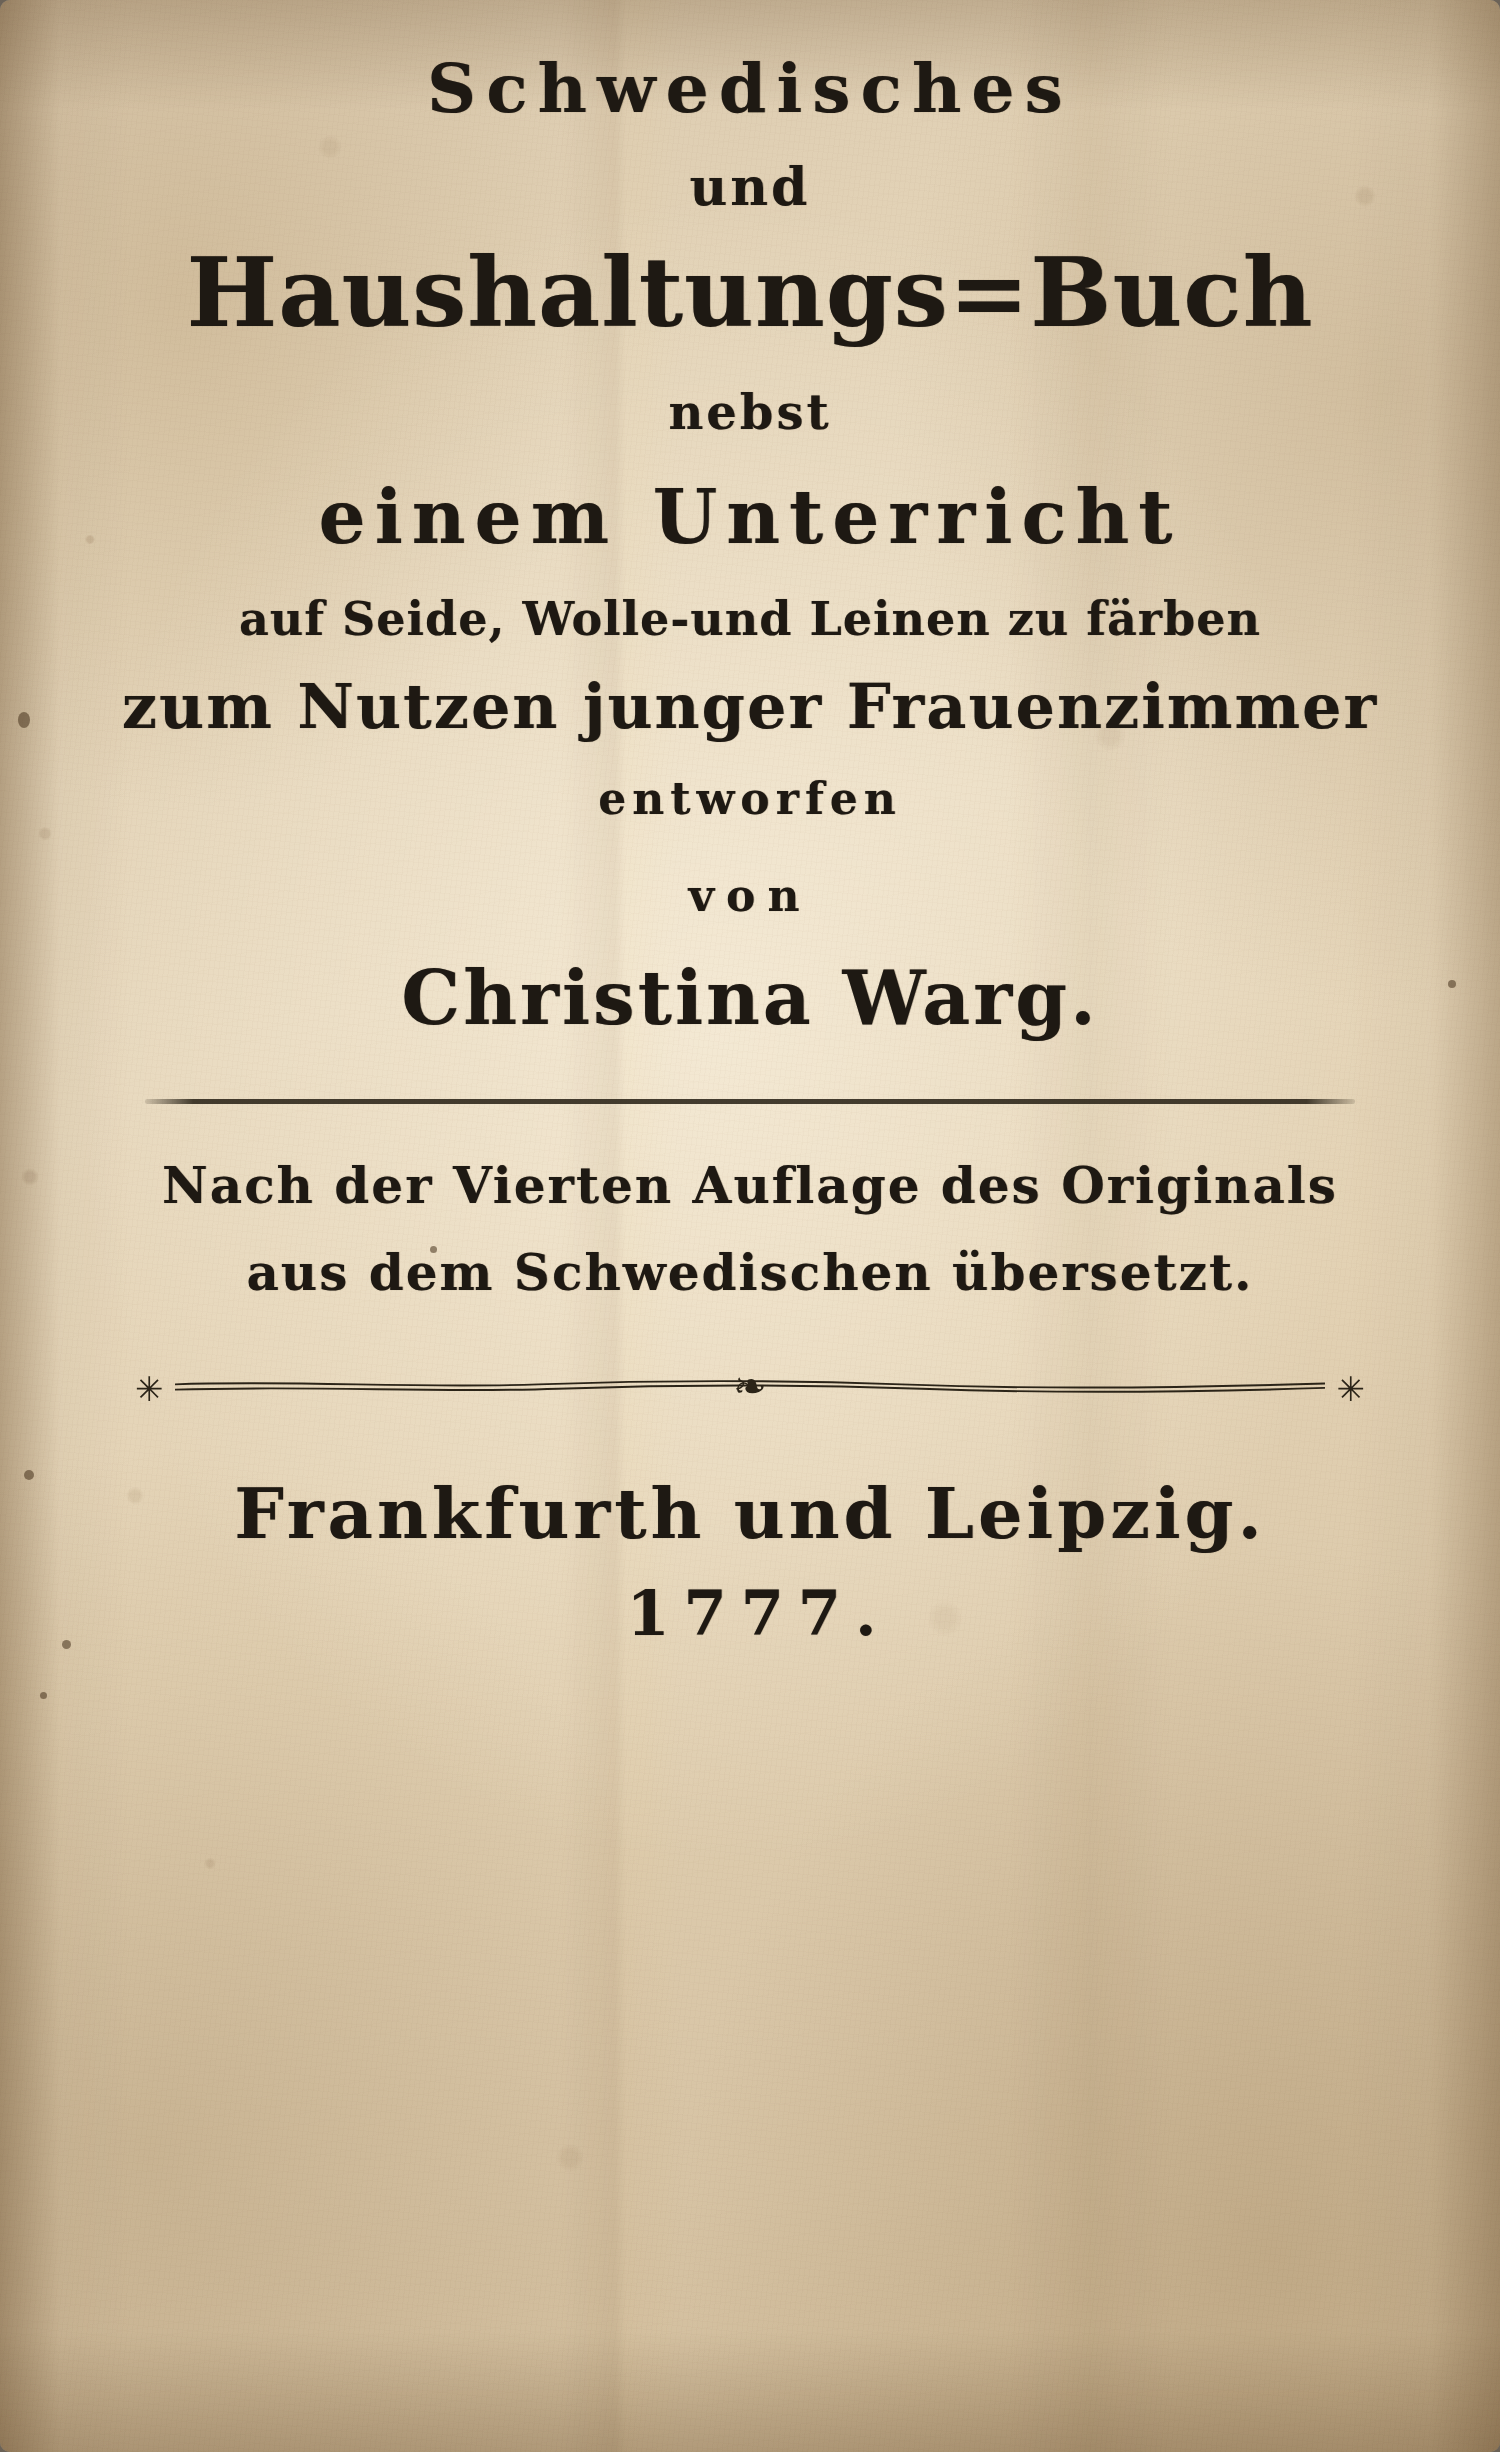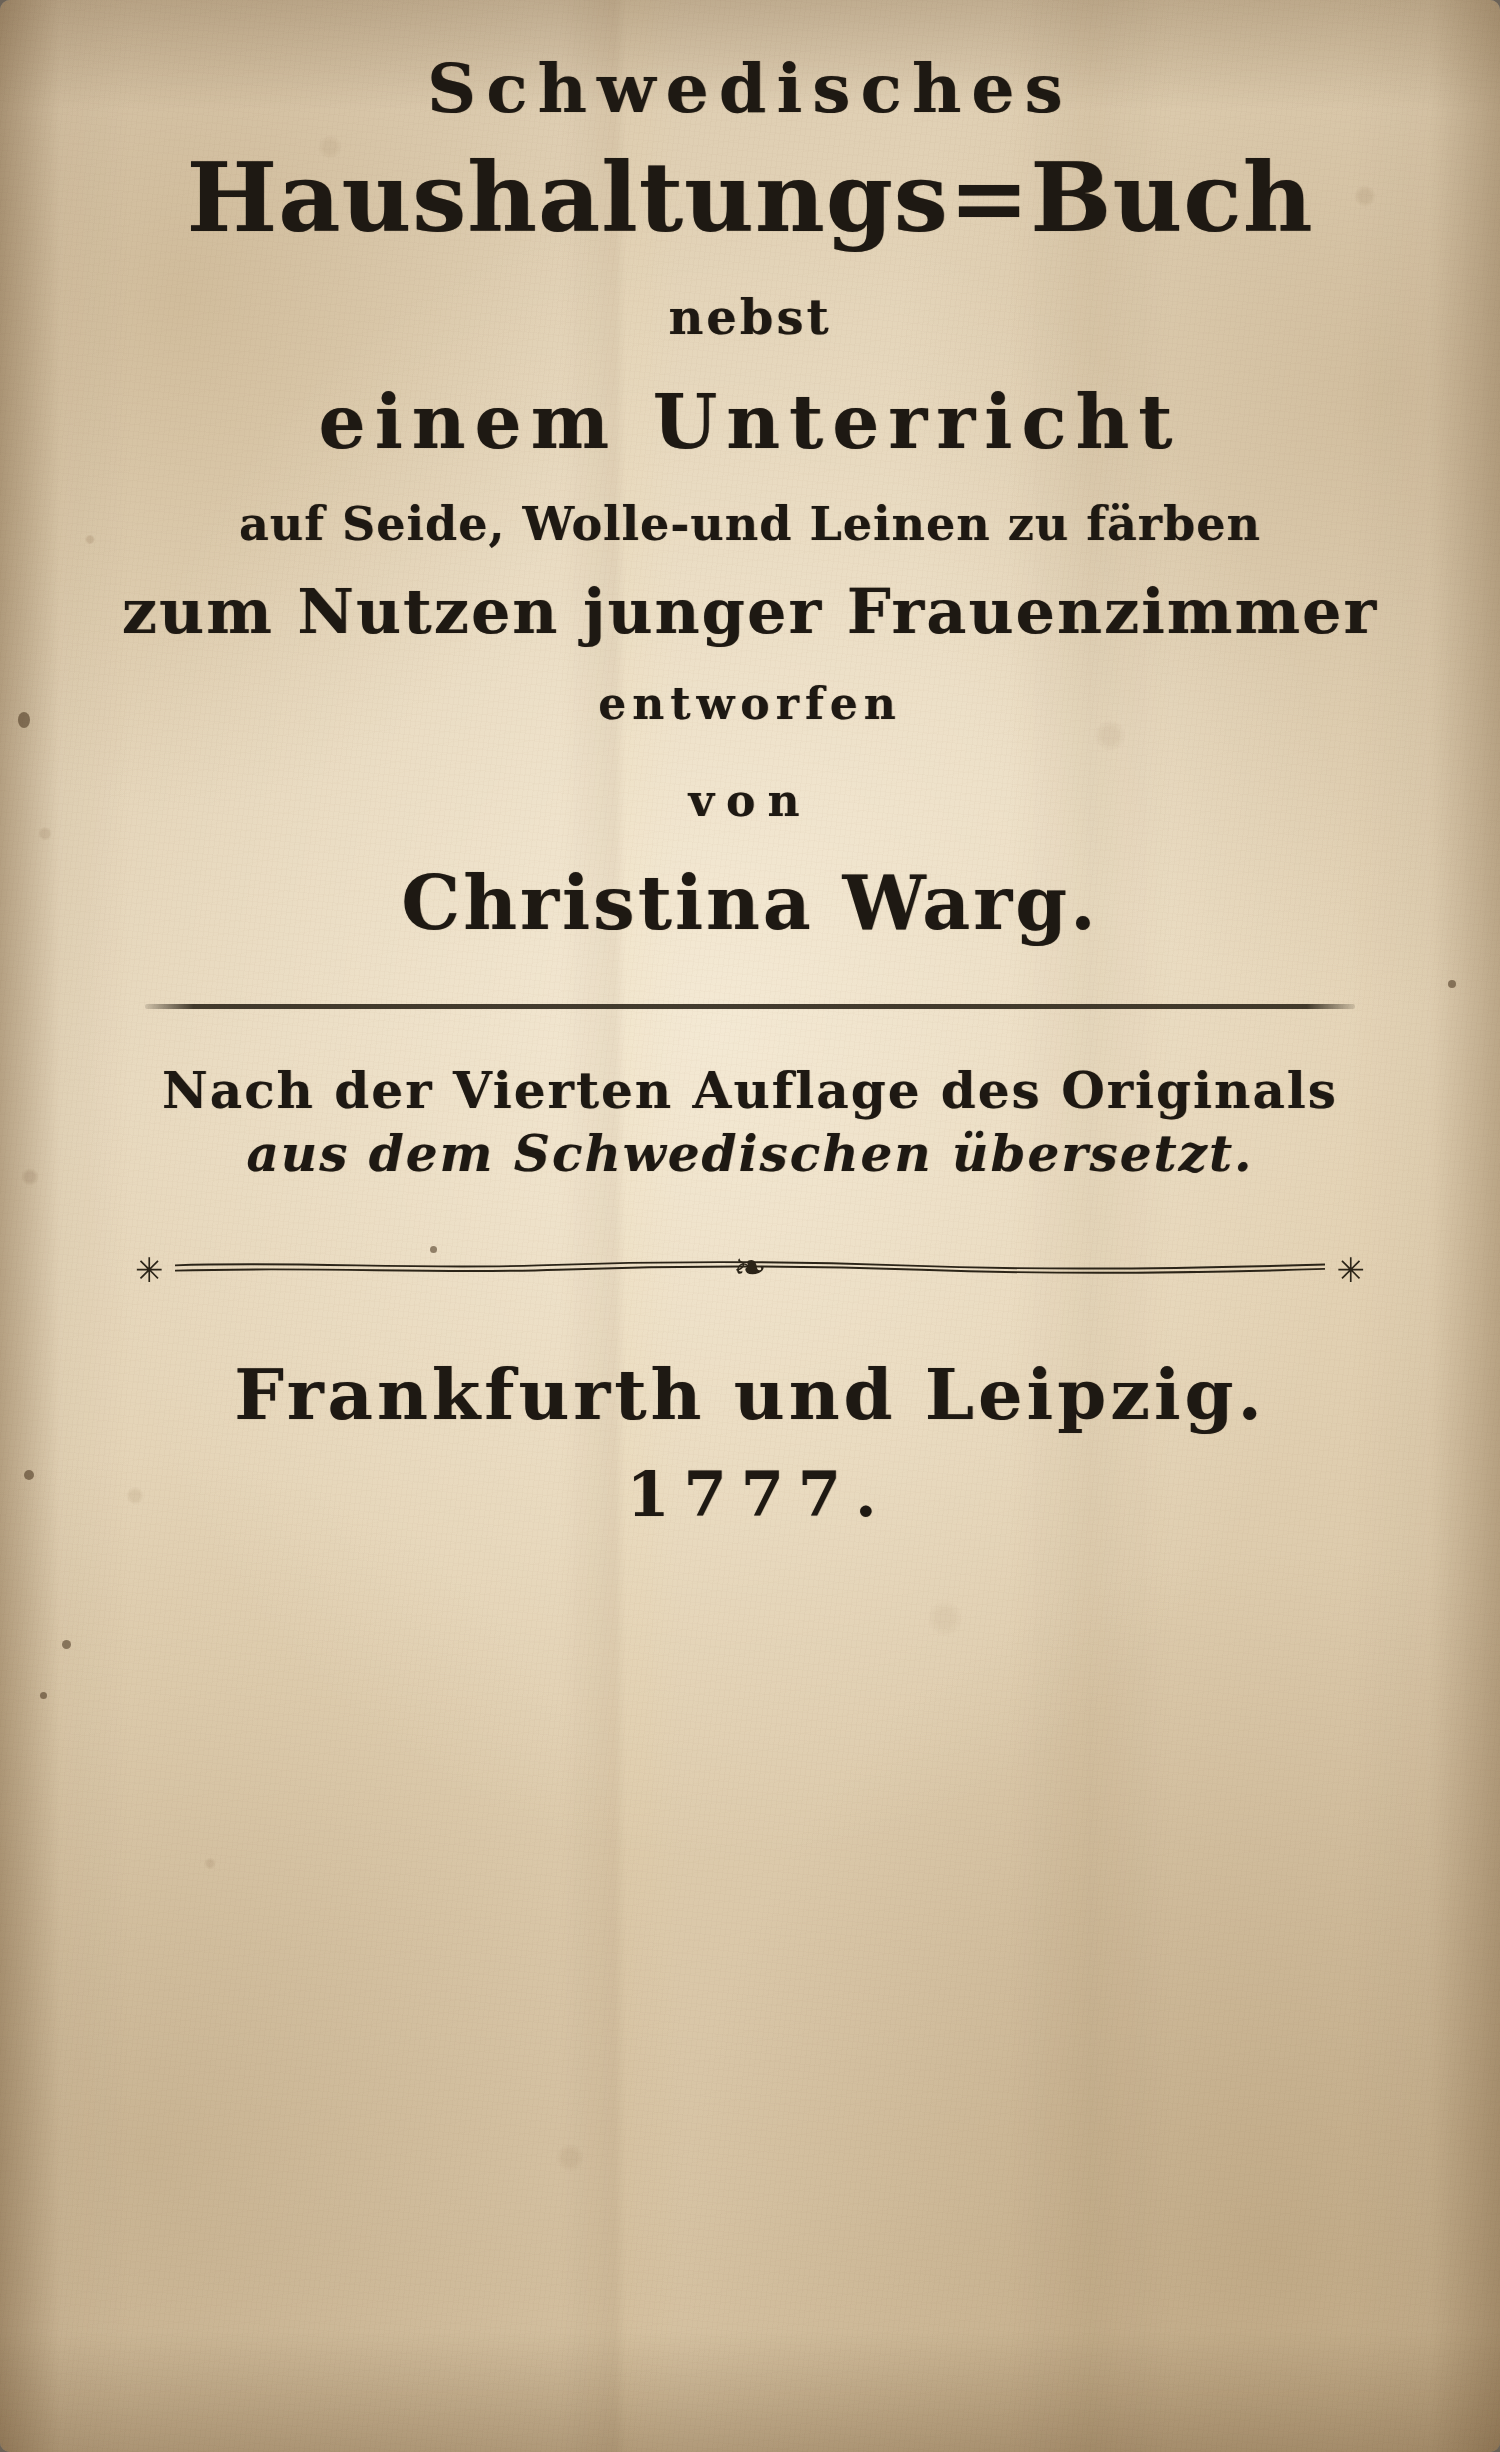--- a/index.html
+++ b/index.html
@@ -163,22 +163,21 @@
   }
 
   .l-sub1 {
     font-size: 50px;
     letter-spacing: 2px;
     margin-top: 52px;
   }
   .l-sub2 {
     font-size: 50px;
     letter-spacing: 2px;
-    margin-top: 4px;
-    font-style: italic;
+    margin-top: 28px;
   }
 
   .orn {
     position: relative;
     width: 1230px;
     height: 58px;
     margin: 56px auto 0 auto;
   }
   .orn .wave {
     position: absolute;
@@ -241,20 +240,21 @@
   <div class="speck" style="left:62px; top:1640px; width:9px; height:9px;"></div>
   <div class="speck" style="left:40px; top:1692px; width:7px; height:7px;"></div>
   <div class="speck" style="left:1448px; top:980px; width:8px; height:8px;"></div>
   <div class="speck" style="left:430px; top:1246px; width:7px; height:7px;"></div>
 
   <div class="content">
 
     <div class="fraktur l-schwedisches">Schwedisches</div>
 
 
+    <div class="fraktur l-und">und</div>
 
     <div class="fraktur l-haushaltungs">Haushaltungs=Buch</div>
 
     <div class="fraktur l-nebst">nebst</div>
 
     <div class="fraktur l-unterricht">einem Unterricht</div>
 
     <div class="fraktur l-seide">auf Seide, Wolle-und Leinen zu färben</div>
 
     <div class="fraktur l-nutzen">zum Nutzen junger Frauenzimmer</div>

